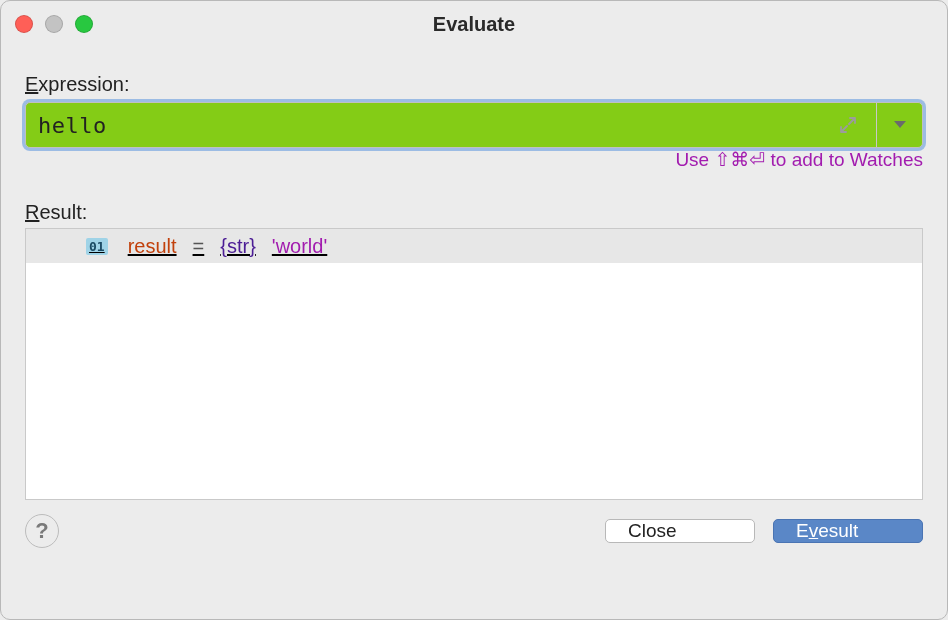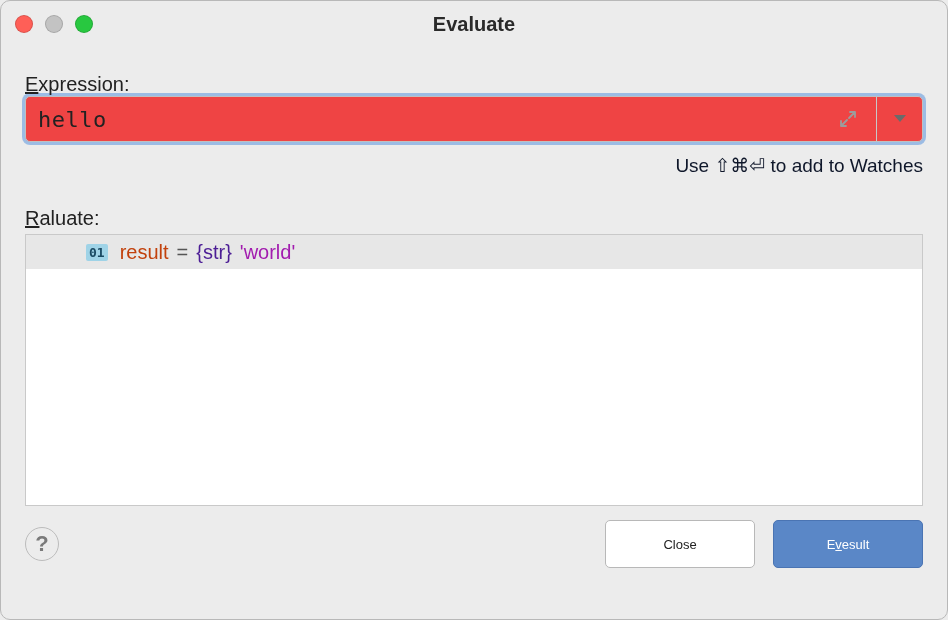--- a/index.html
+++ b/index.html
@@ -37,33 +37,34 @@
     font-weight: 600;
     color: #2a2a2a;
     pointer-events: none;
   }
   .content {
     padding: 26px 24px 0 24px;
   }
   .label {
     font-size: 20px;
     color: #222;
+    margin-bottom: 6px;
   }
   .label-result {
     font-size: 20px;
     color: #222;
     margin-top: 30px;
     margin-bottom: 4px;
   }
   .underline-mnemonic { text-decoration: underline; }
   .expr-wrap {
     display: flex;
     border: 1px solid #c0c0c0;
     border-radius: 5px;
-    background: #ef4444;
+    background: #84cc16;
     box-shadow: 0 0 0 3px rgba(60,130,220,0.45);
     height: 46px;
   }
   .expr-input {
     flex: 1;
     display: flex;
     align-items: center;
     padding: 0 12px;
     font-family: "Menlo", "Consolas", monospace;
     font-size: 22px;
@@ -80,37 +81,38 @@
     width: 46px;
     border-left: 1px solid #c8c8c8;
     display: flex;
     align-items: center;
     justify-content: center;
     color: #6b6b6b;
   }
   .hint {
     text-align: right;
     font-size: 19px;
-    color: #0f172a;
-    margin-top: 12px;
+    color: #a21caf;
+    margin-top: 0;
   }
   .result-box {
     background: #ffffff;
     border: 1px solid #c9c9c9;
     height: 272px;
     overflow: hidden;
   }
   .result-row {
     height: 34px;
     background: #e7e7e7;
     display: flex;
     align-items: center;
     padding-left: 60px;
     font-size: 20px;
-    gap: 8px;
+    gap: 16px;
+    text-decoration: underline;
   }
   .type-badge {
     background: #9fd3e7;
     color: #1a4a63;
     font-family: "Menlo", monospace;
     font-size: 13px;
     font-weight: 700;
     padding: 1px 3px;
     border-radius: 2px;
     margin-right: 4px;
@@ -130,25 +132,25 @@
     border-radius: 50%;
     border: 1.5px solid #bcbcbc;
     background: #ececec;
     color: #7a7a7a;
     font-size: 22px;
     display:flex;align-items:center;justify-content:center;
     font-weight: 600;
   }
   .spacer { flex: 1; }
   .btn {
-    height: 48px;
+    height: 24px;
     min-width: 150px;
     border-radius: 5px;
-    font-size: 13px;
-    display:flex;align-items:center;justify-content:center;
+    font-size: 19px;
+    display:flex;align-items:center;justify-content:flex-start;
     padding: 0 22px;
   }
   .btn-default {
     background: #ffffff;
     border: 1px solid #b8b8b8;
     color: #222;
   }
   .btn-primary {
     background: #5a87c7;
     border: 1px solid #4a74b3;
@@ -185,21 +187,21 @@
     <div class="dropdown-btn">
       <svg width="14" height="10" viewBox="0 0 14 10">
         <path d="M1 1 L7 8 L13 1" fill="#6b6b6b"></path>
       </svg>
     </div>
   </div>
 
   <div class="hint">Use ⇧⌘⏎ to add to Watches</div>
 
   <div class="label-result">
-    <span class="underline-mnemonic">R</span><span>aluate:</span>
+    <span class="underline-mnemonic">R</span><span>esult:</span>
   </div>
 
   <div class="result-box">
     <div class="result-row">
       <span class="type-badge">01</span>
       <span class="res-name">result</span>
       <span class="res-eq">=</span>
       <span class="res-type">{str}</span>
       <span class="res-val">'world'</span>
     </div>

